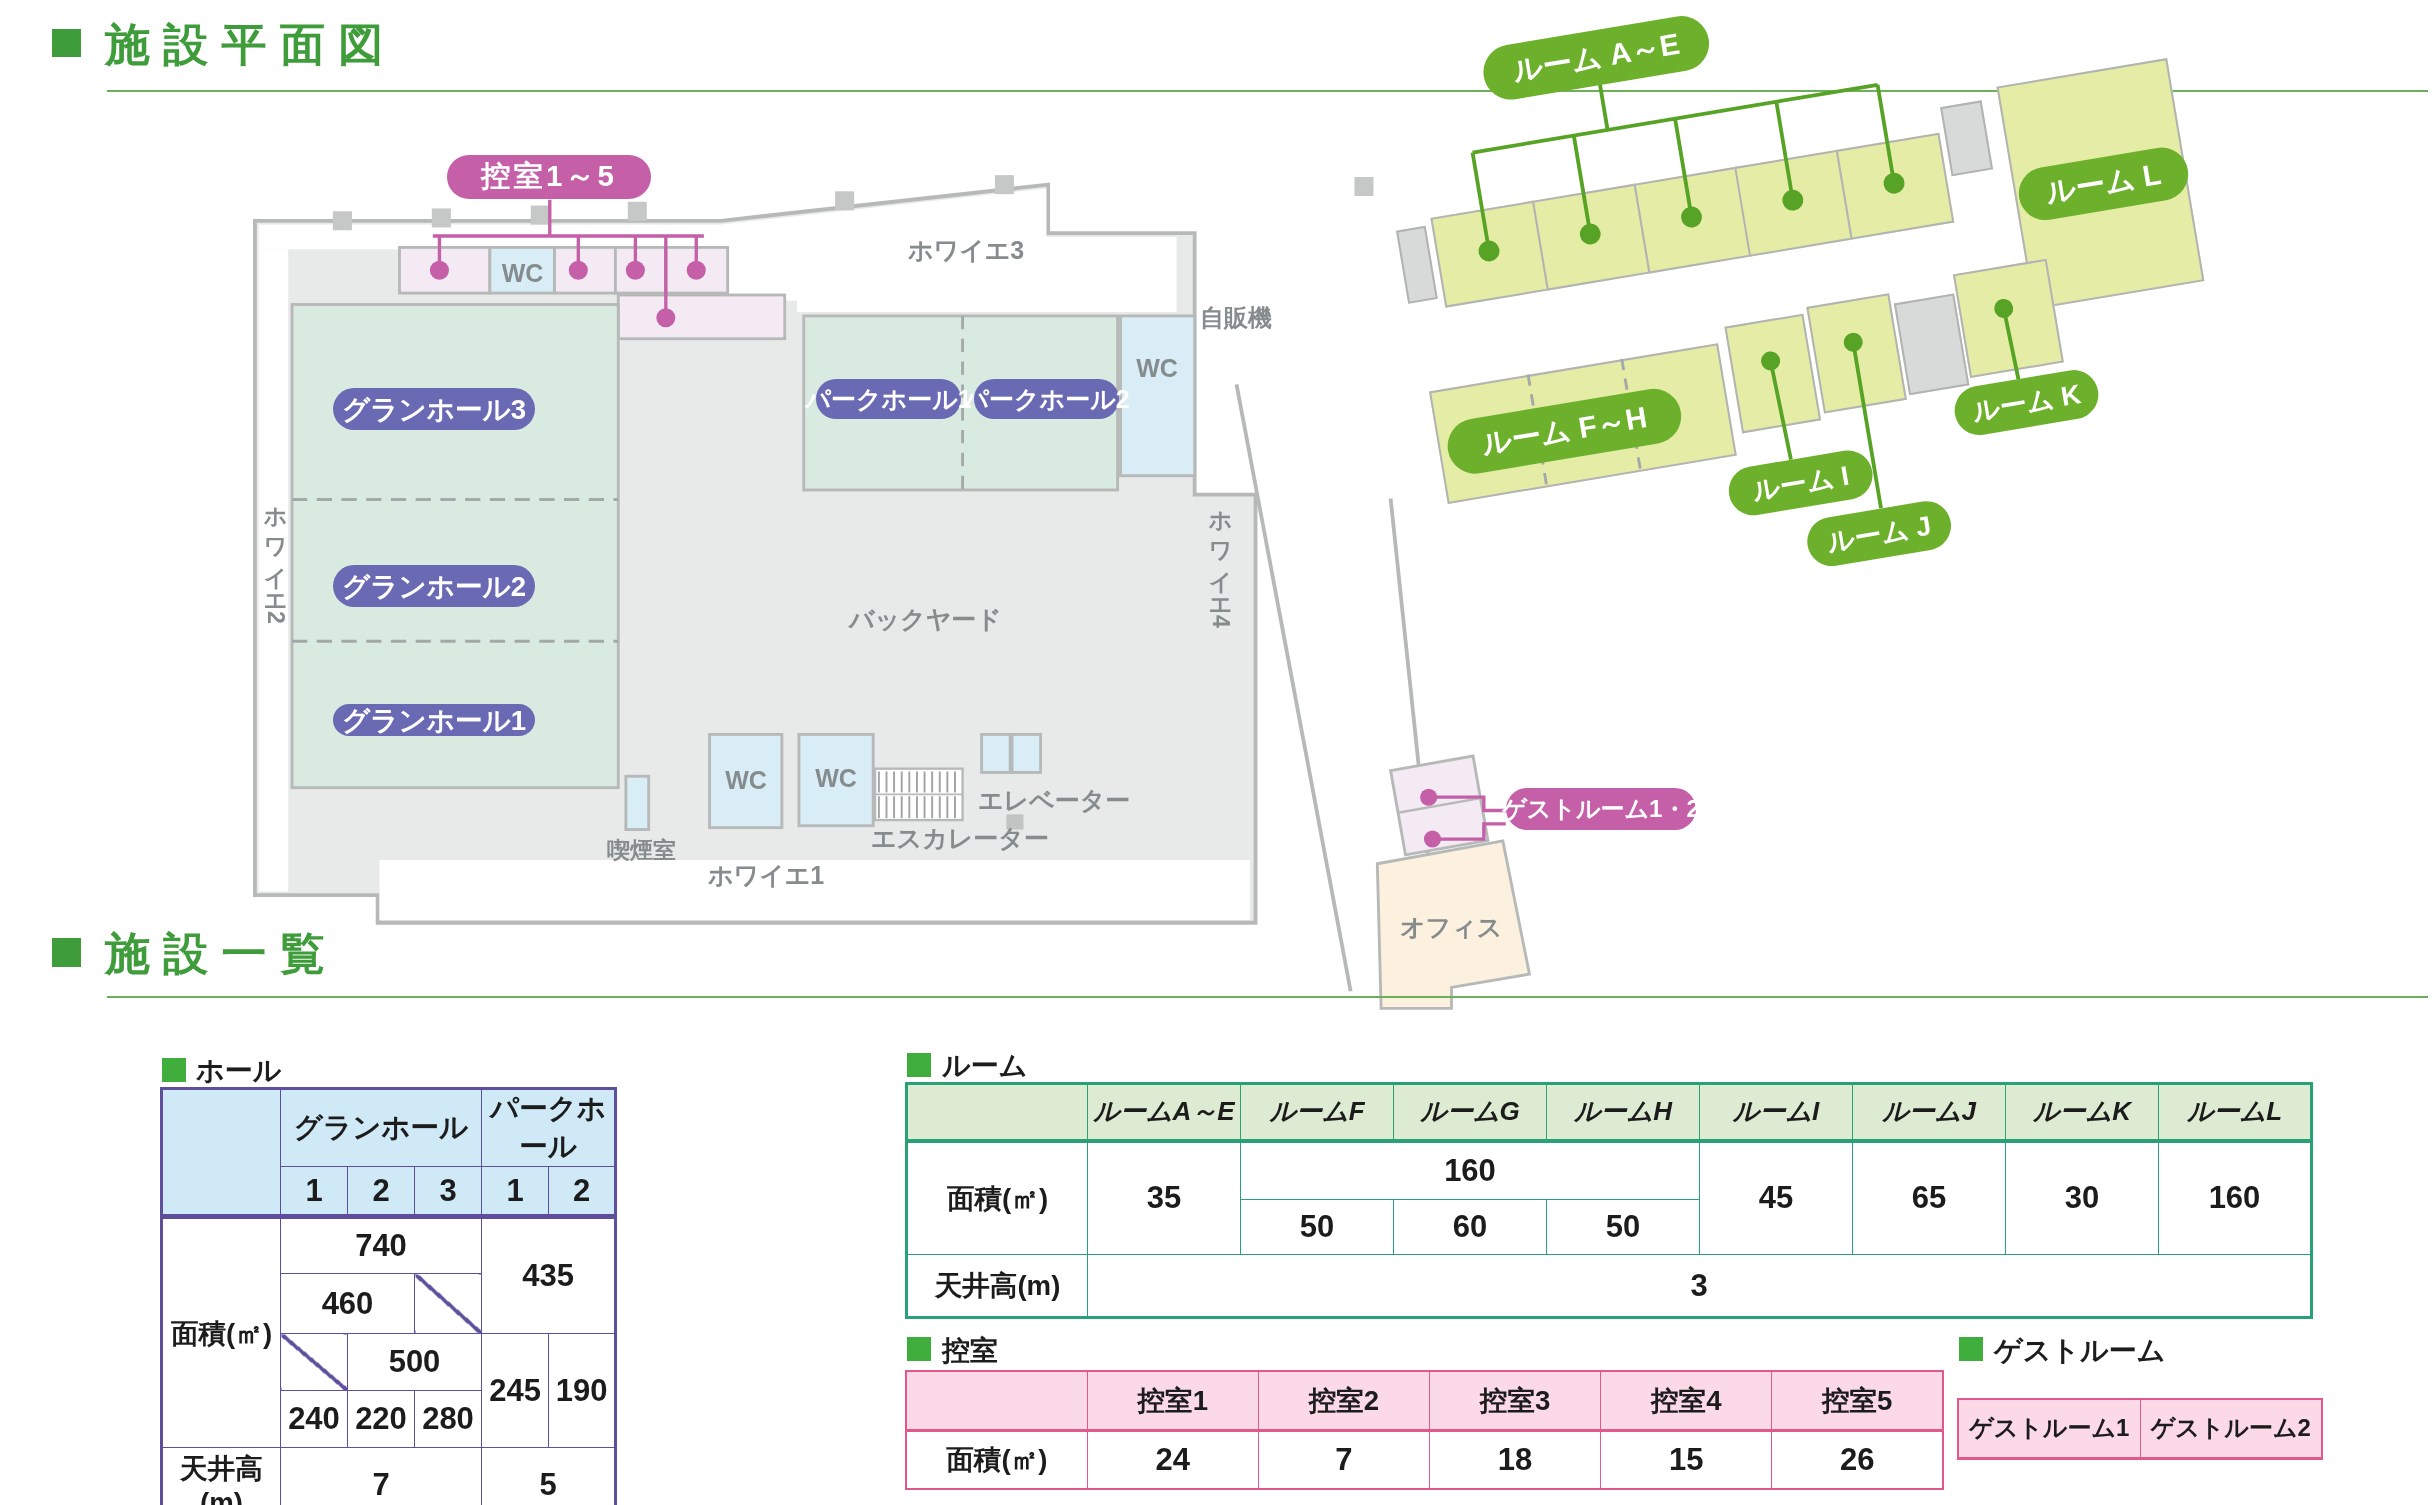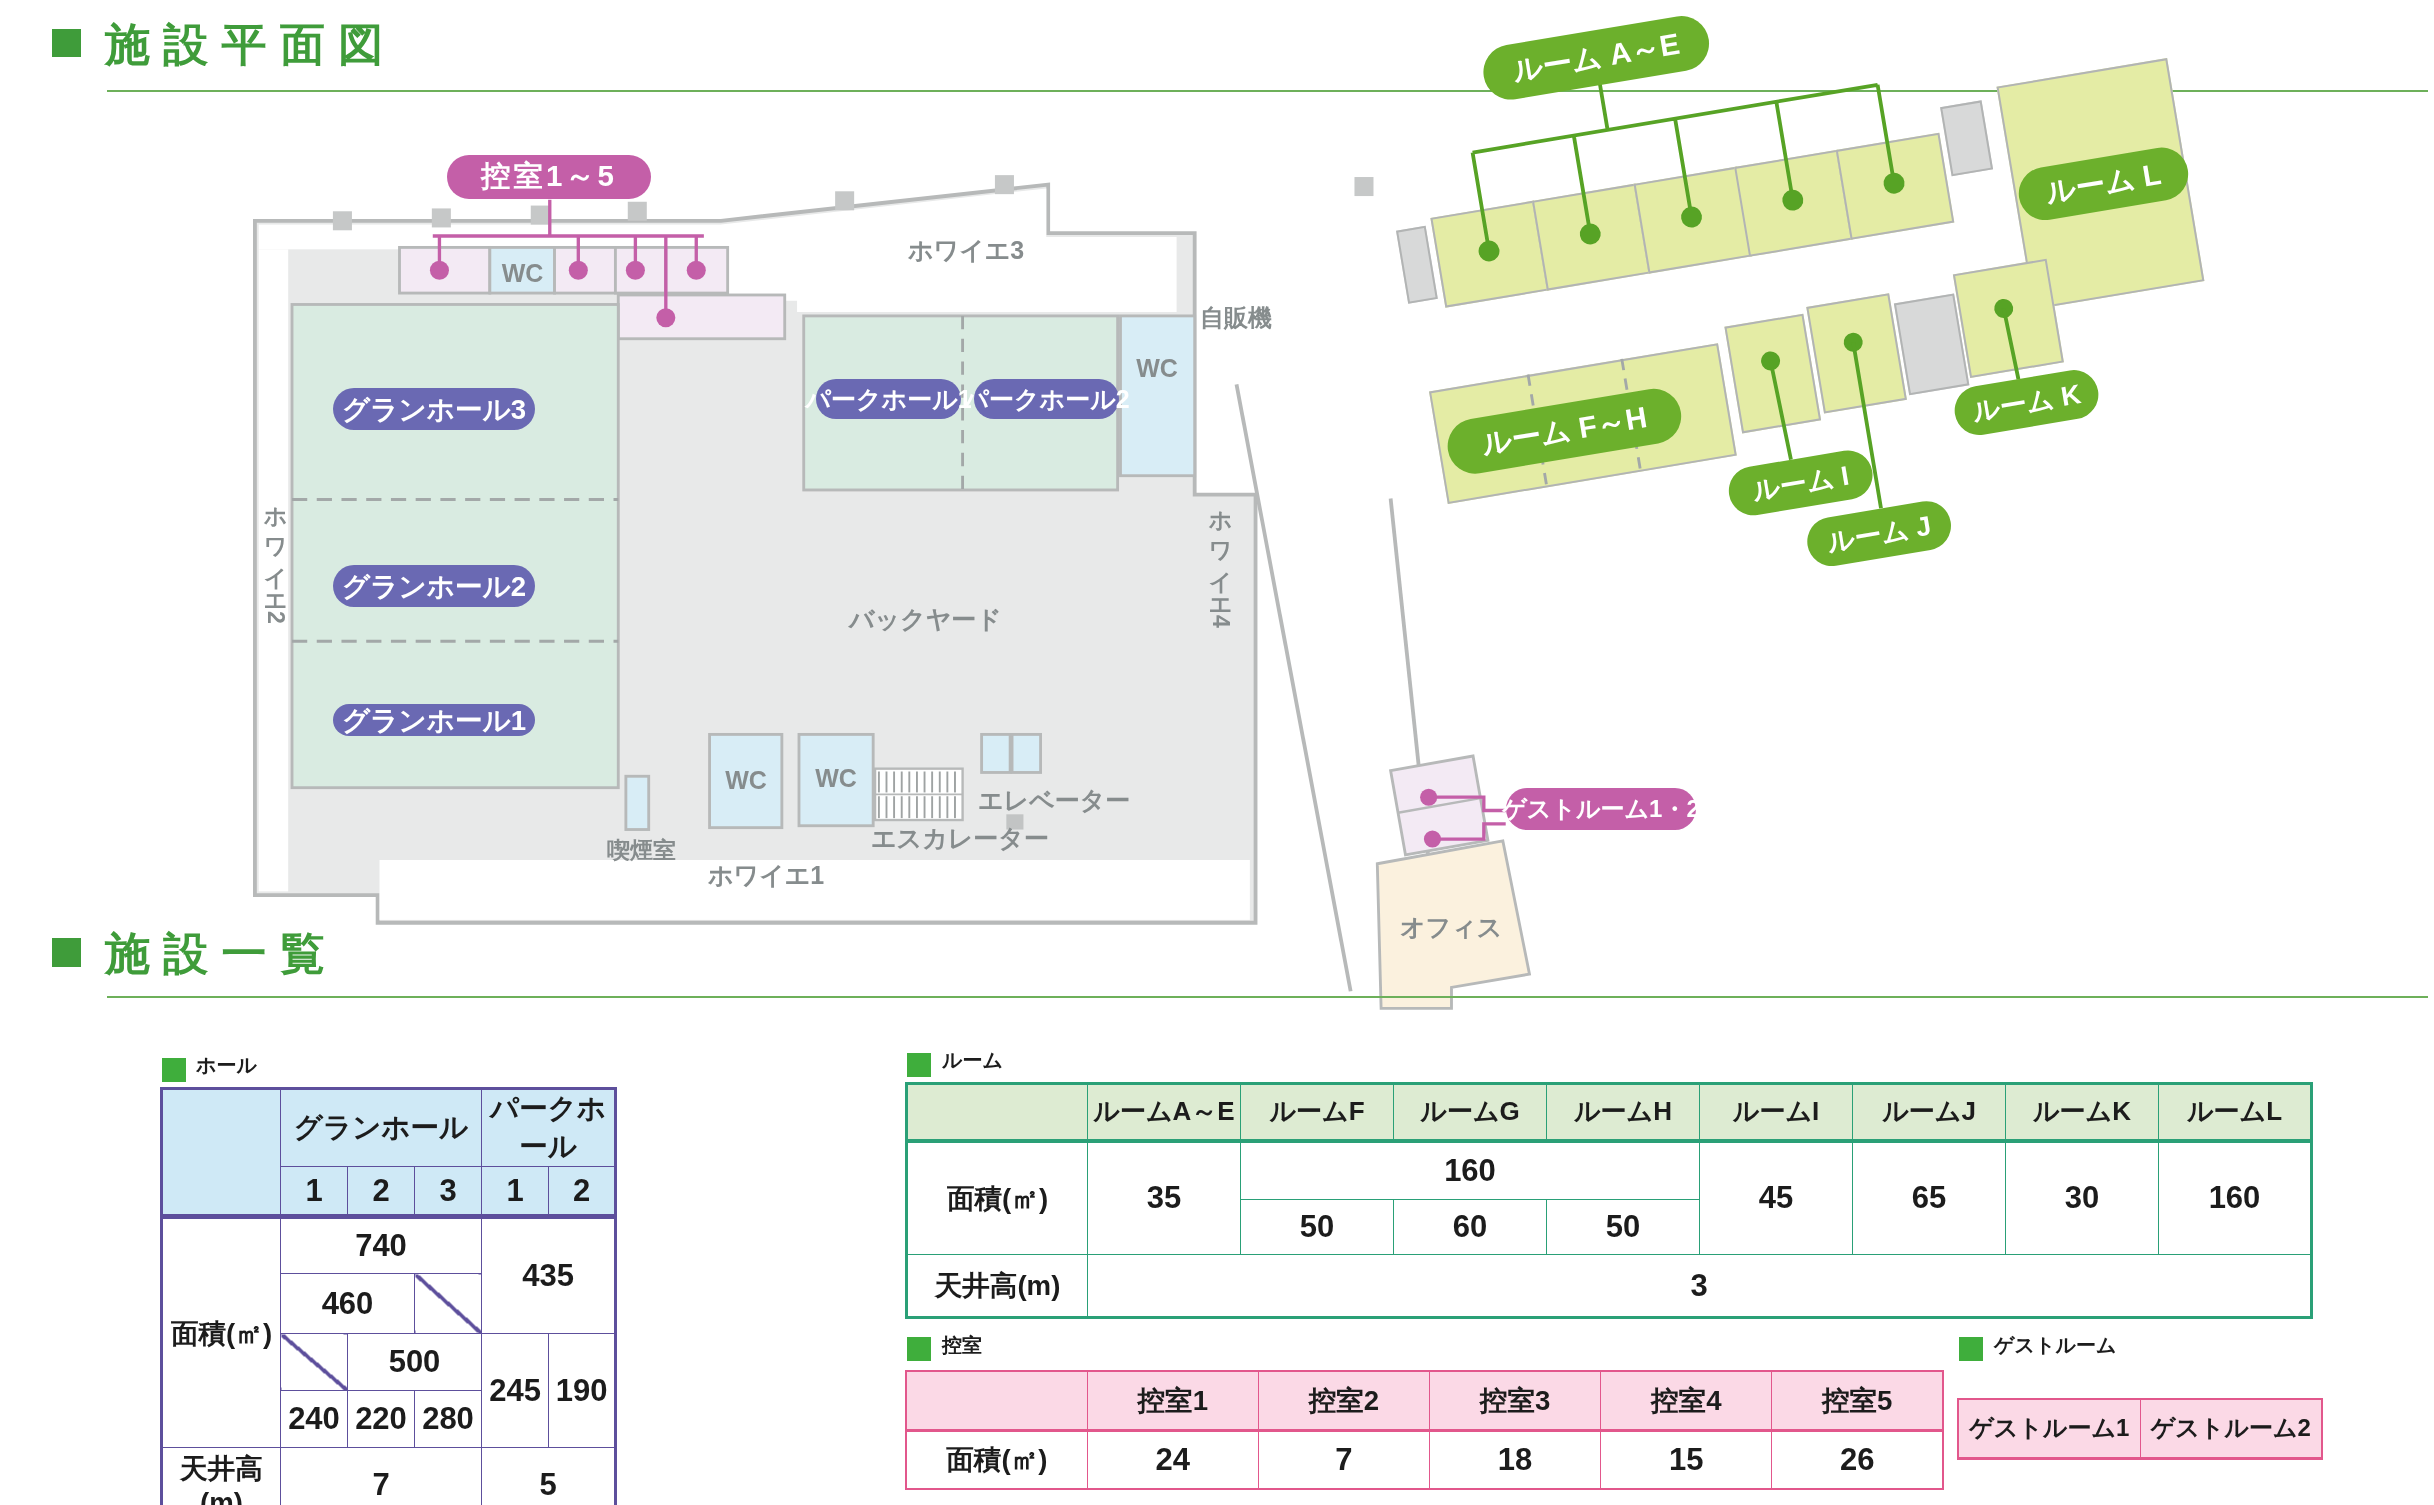--- a/index.html
+++ b/index.html
@@ -11,34 +11,34 @@
   .pill{position:absolute;color:#fff;font-weight:700;display:flex;align-items:center;justify-content:center;white-space:nowrap;box-sizing:border-box;}
   .pill.purple{background:#6a69b3;border-radius:23px;}
   .pill.pinkc{background:#c45fa8;border-radius:23px;}
   .pill.greenc{background:#6cb02c;border-radius:28.5px;}
   .room{position:absolute;border:2.9px solid #b2b4b4;box-sizing:border-box;}
   .yellow{background:#e4eca5;}
   .grayblk{background:#d8d9d9;}
   .heading{position:absolute;color:#3f9c3a;font-weight:700;letter-spacing:13.3px;white-space:nowrap;}
   .hsq{position:absolute;background:#3f9c3a;}
   .hline{position:absolute;background:#6db05a;height:1.9px;}
-  .sec-title{position:absolute;font-weight:700;font-size:20px;color:#1d1d1d;white-space:nowrap;}
+  .sec-title{position:absolute;font-weight:700;font-size:28px;color:#1d1d1d;white-space:nowrap;}
   .sec-sq{position:absolute;width:24px;height:24px;background:#3fae3c;}
   table.dt{position:absolute;border-collapse:collapse;table-layout:fixed;text-align:center;font-weight:700;color:#1c1c1c;}
   table.dt td{padding:0;overflow:hidden;}
   .t-hall{border:3.8px solid #5d4f9c;}
   .t-hall td{border:1.9px solid #5d4f9c;font-size:31px;}
   .t-hall .hd{background:#cfe9f6;}
   .t-hall .thick{border-bottom:5.7px solid #5d4f9c;}
   .t-hall .rowlab{font-size:27.6px;}
   .diag{background:linear-gradient(to top right,transparent calc(50% - 1.9px),#5d4f9c calc(50% - 1.9px),#5d4f9c calc(50% + 1.9px),transparent calc(50% + 1.9px));}
   .t-room{border:3.8px solid #2aa077;}
   .t-room td{border:1.9px solid #2aa077;font-size:31px;}
   .t-room .hd{background:#ddebd2;font-size:26px;}
-  .t-room .thick{border-bottom:4.8px solid #2aa077;}
+  .t-room .thick{border-bottom:4.8px solid #2aa077;font-style:italic;}
   .t-room .rowlab{font-size:27.6px;}
   .t-pink{border:2.9px solid #e2578c;}
   .t-pink td{border:1.9px solid #e2578c;font-size:31px;}
   .t-pink .hd{background:#fbd9e6;font-size:27.6px;}
   .t-pink .hd.small{font-size:24px;}
   .t-pink .thick{border-bottom:3.8px solid #e2578c;margin-top:13px;}
   .t-pink .rowlab{font-size:27.6px;}
   .cluster{position:absolute;left:1381px;top:141px;width:789px;height:514px;transform:rotate(-9.5deg);transform-origin:0 0;}
 </style>
 </head>

